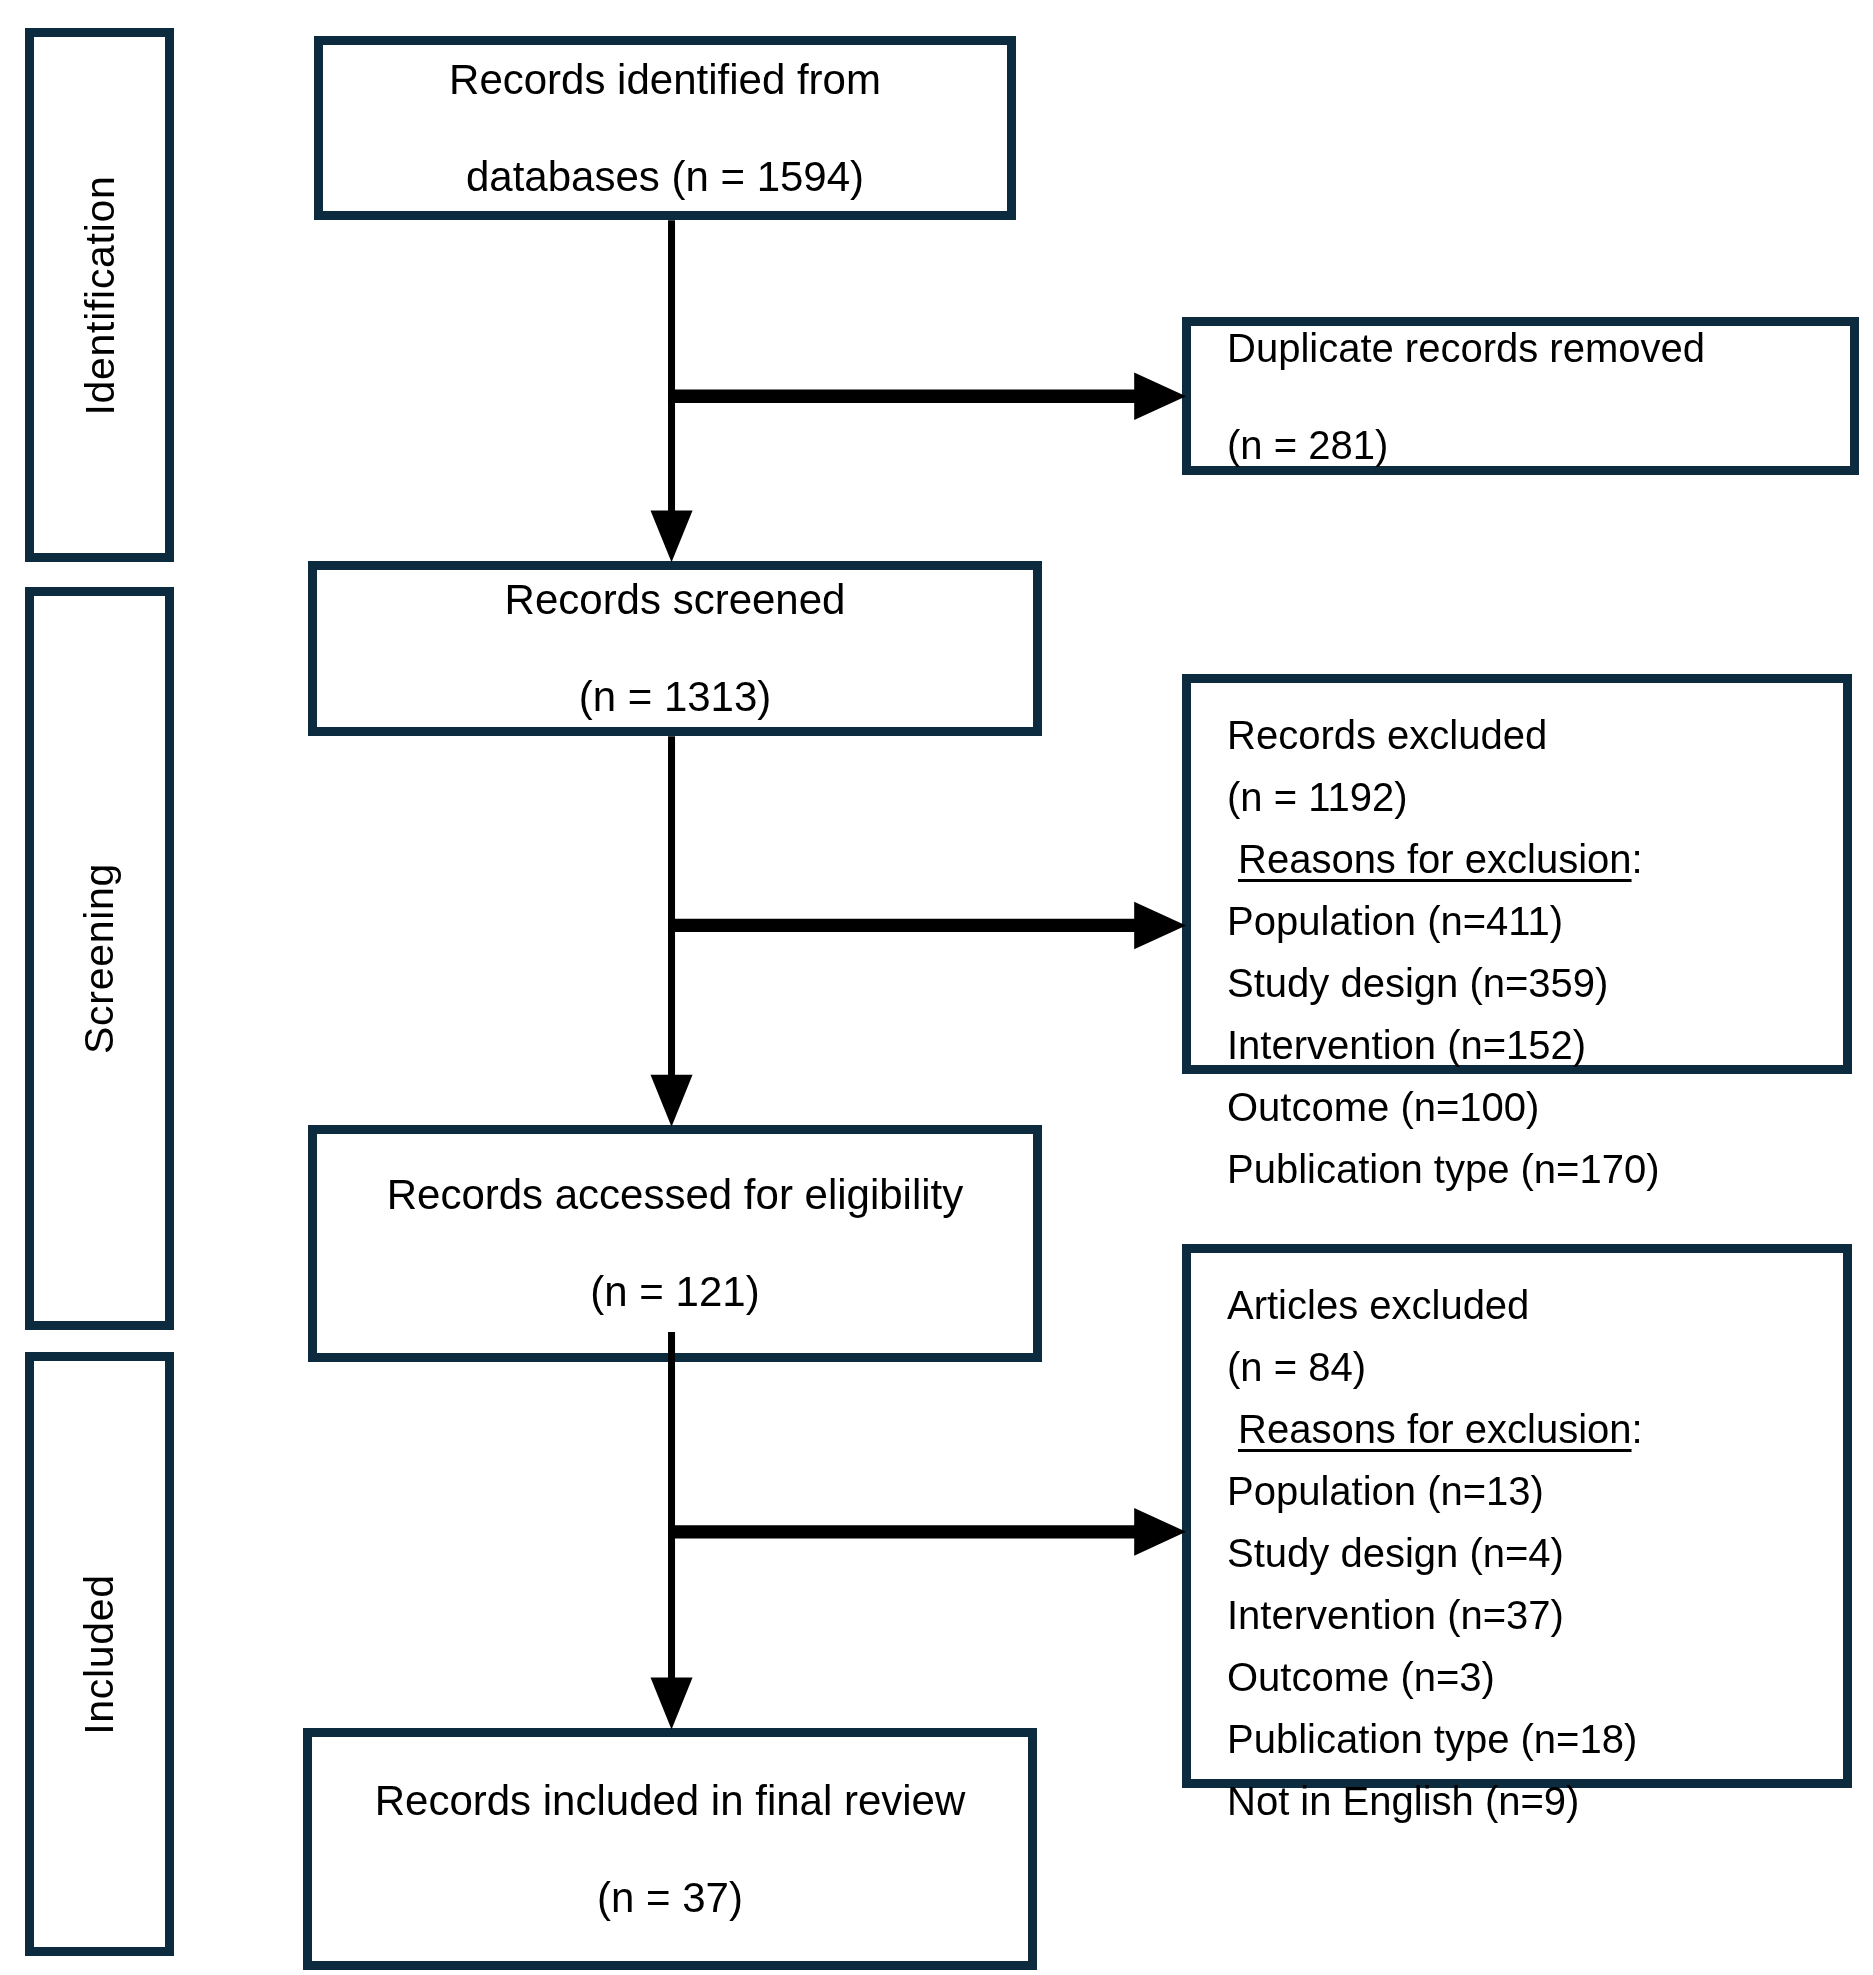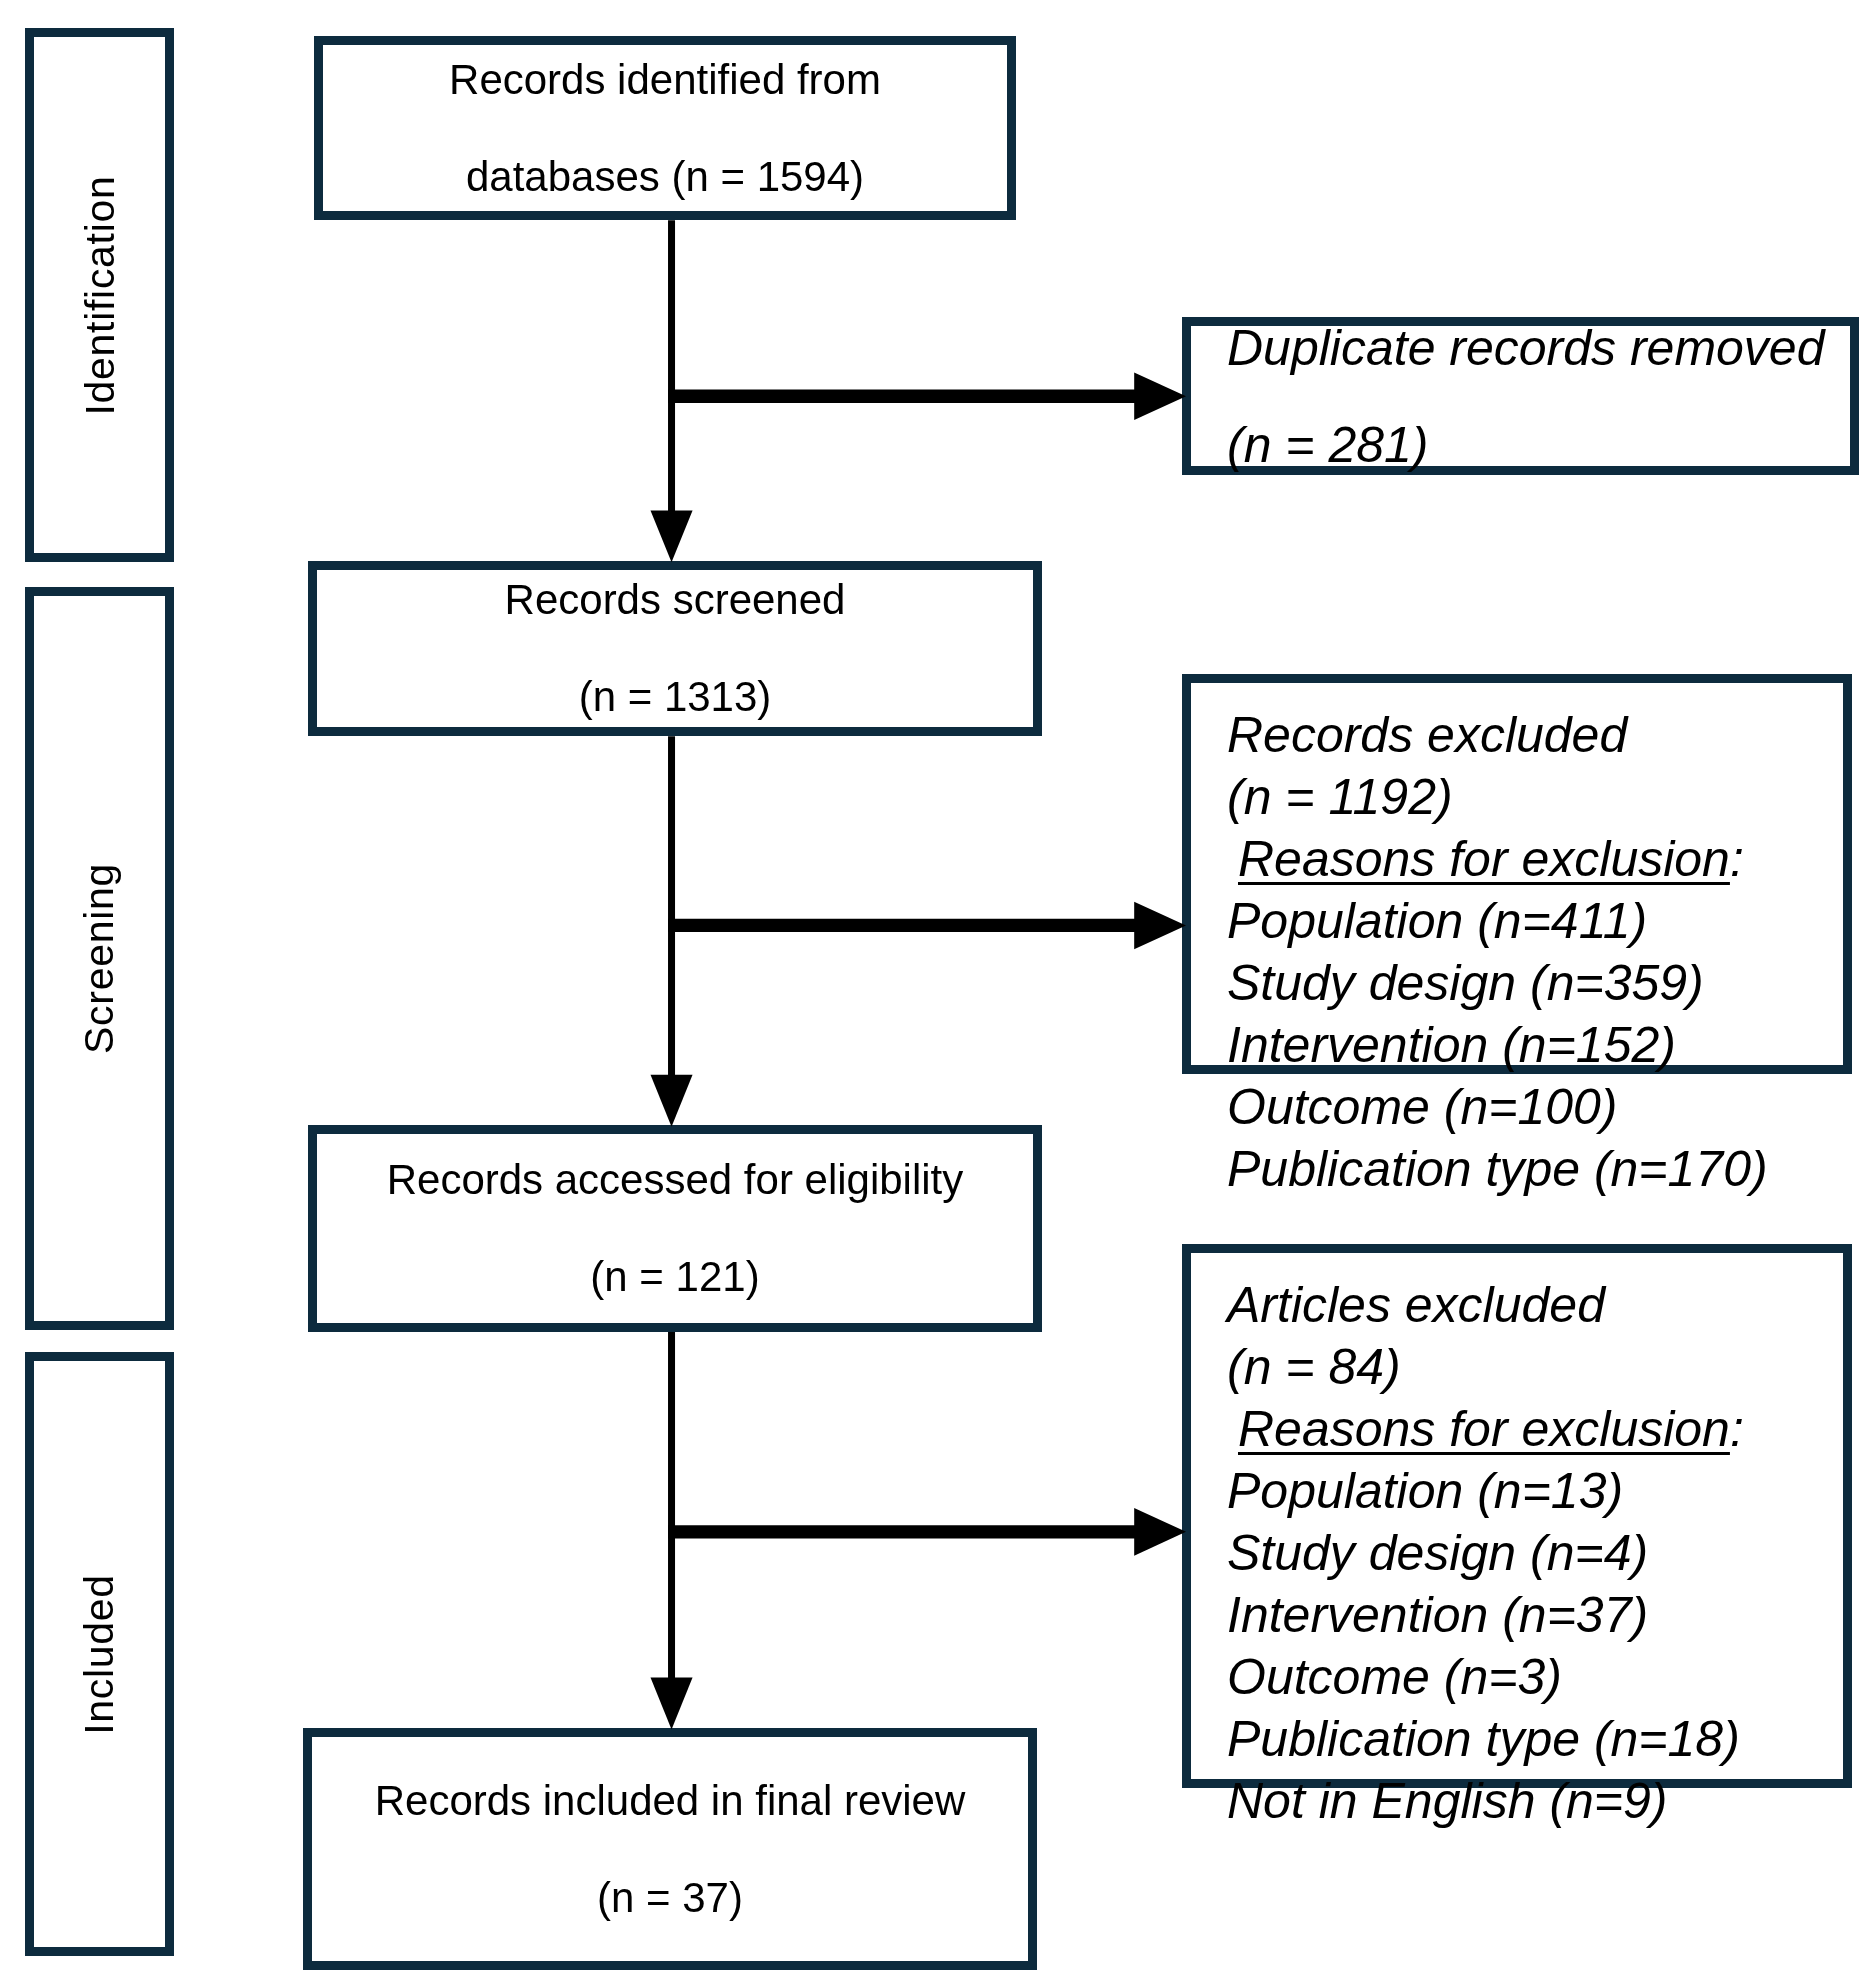--- a/index.html
+++ b/index.html
@@ -27,23 +27,22 @@
     display: flex;
     flex-direction: column;
     align-items: center;
     justify-content: center;
     text-align: center;
     font-size: 42px;
     line-height: 62px;
   }
   .side-box {
     text-align: left;
-    font-size: 50px;
+    font-size: 40px;
     line-height: 62px;
-    font-style: italic;
   }
   .side-box.v-center {
     display: flex;
     flex-direction: column;
     justify-content: center;
     padding-left: 36px;
     padding-right: 21px;
   }
   .side-box.list {
     padding: 21px 21px 0 36px;
@@ -92,21 +91,21 @@
   <div class="box center-box" style="left:314px; top:36px; width:702px; height:184px;">
     <div>Records identified from</div>
     <div>databases (n = 1594)</div>
   </div>
 
   <div class="box center-box" style="left:308px; top:561px; width:734px; height:175px;">
     <div>Records screened</div>
     <div>(n = 1313)</div>
   </div>
 
-  <div class="box center-box" style="left:308px; top:1125px; width:734px; height:207px;text-align:center;">
+  <div class="box center-box" style="left:308px; top:1125px; width:734px; height:237px;text-align:center;">
     <div>Records accessed for eligibility</div>
     <div>(n = 121)</div>
   </div>
 
   <div class="box center-box" style="left:303px; top:1728px; width:734px; height:242px;">
     <div>Records included in final review</div>
     <div>(n = 37)</div>
   </div>
 
   <div class="box side-box v-center" style="left:1182px; top:317px; width:677px; height:158px;">

